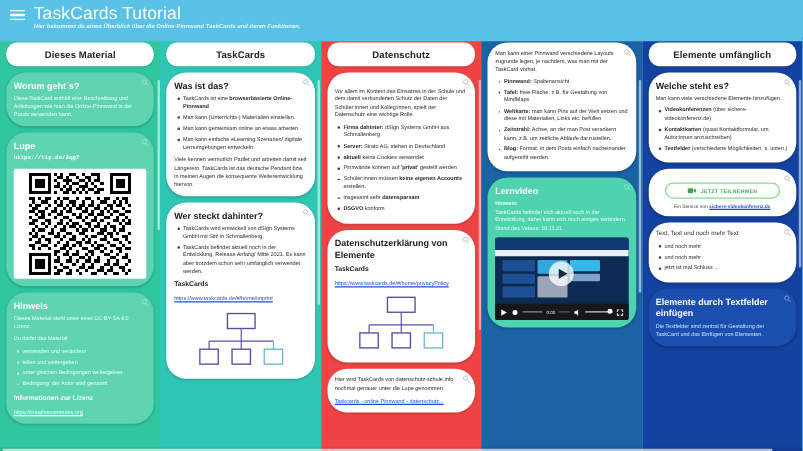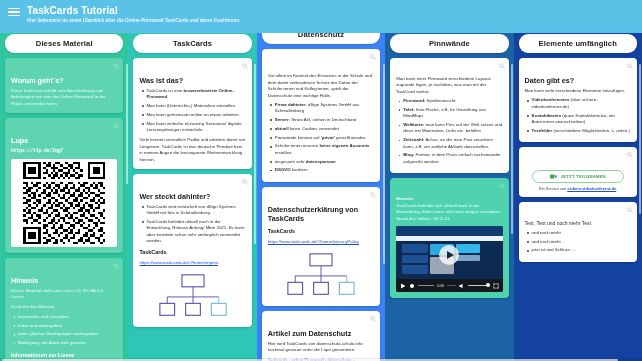--- a/index.html
+++ b/index.html
@@ -18,21 +18,21 @@
     position: relative; z-index: 5;
   }
   .burger {
     width: 12px; height: 12px; margin: 2px 7px 0 2px;
     display: flex; flex-direction: column; justify-content: center; gap: 2px;
     flex: 0 0 auto; cursor: pointer;
   }
   .burger i { display: block; height: 1.5px; background: #ffffff; border-radius: 1px; }
   .header-texts { padding-top: 1px; }
   .app-title {
-    font-size: 10px; font-weight: bold; color: #ffffff; line-height: 11px;
+    font-size: 14px; font-weight: normal; color: #ffffff; line-height: 11px;
     letter-spacing: .1px;
   }
   .app-sub {
     font-size: 4.6px; color: #e9f7fd; line-height: 8px;
     font-style: italic; font-weight: bold; letter-spacing: .05px;
     margin-top: 1px;
   }
 
   
   .board {
@@ -42,37 +42,37 @@
   }
   .col {
     position: relative;
     width: 128.4px; flex: 0 0 128.4px;
     padding: 4px 5px 0 5px;
     display: flex; flex-direction: column;
     overflow: hidden;
   }
   .col.c1 { background: #2fc6a0; }
   .col.c2 { background: #2fc6b5; }
-  .col.c3 { background: #3b82f6; justify-content: center; }
+  .col.c3 { background: #ef4444; }
   .col.c4 { background: #1b63a4; }
   .col.c5 { background: #1442a0; }
 
   .col-head {
     background: #ffffff; border-radius: 9px;
     text-align: center; font-size: 7.6px; font-weight: bold;
     color: #222; padding: 5px 2px; margin-bottom: 5px;
     flex: 0 0 auto; box-shadow: 0 1px 2px rgba(0,0,0,.12);
     letter-spacing: .1px;
   }
 
   .cards { display: flex; flex-direction: column; gap: 5px; }
 
   .card {
-    background: #ffffff; border-radius: 4px;
-    padding: 18px 6px 6px 6px;
+    background: #ffffff; border-radius: 16px;
+    padding: 6px 6px 6px 6px;
     box-shadow: 0 1px 2px rgba(0,0,0,.18);
     position: relative;
   }
   .card.tint-green { background: #5ed5b0; }
   .card.tint-green2 { background: #4fd3ae; }
   .card.tint-blue { background: #1a4fb0; }
 
   .card-title {
     font-size: 7.2px; font-weight: bold; color: #1a1a1a;
     line-height: 9px; padding-right: 9px; margin-bottom: 3px;
@@ -613,21 +613,21 @@
             <li><span class="b">Server:</span> Strato AG, stehen in Deutschland</li>
             <li><span class="b">aktuell</span> keine Cookies verwendet</li>
             <li>Pinnwände können auf <span class="b">'privat'</span> gestellt werden</li>
             <li>Schüler:innen müssen <span class="b">keine eigenen Accounts</span> erstellen.</li>
             <li>insgesamt sehr <span class="b">datensparsam</span></li>
             <li><span class="b">DSGVO</span> konform</li>
           </ul>
         </div>
 
         <div class="card">
-          <div class="card-title">Datenschutzerklärung von TaskCards</div>
+          <div class="card-title">Datenschutzerklärung von Elemente</div>
           <span class="zoom-ic">
             <svg viewBox="0 0 16 16">
                 <circle cx="6.5" cy="6.5" r="4.5" fill="none" stroke="#666" stroke-width="1.6"></circle>
                 <line x1="10" y1="10" x2="15" y2="15" stroke="#666" stroke-width="1.8"></line>
               </svg>
           </span>
           <div class="card-title para-sp" style="font-size:5.4px;">TaskCards</div>
           <div class="body-txt lk">https://www.taskcards.de/#/home/privacyPolicy</div>
           <svg class="sitemap" viewBox="0 0 80 50">
             <rect x="28" y="2" width="24" height="13" fill="none" stroke="#5b4ea8" stroke-width="1.2"></rect>
@@ -636,57 +636,56 @@
             <line x1="12" y1="26" x2="12" y2="33" stroke="#5b4ea8" stroke-width="1"></line>
             <line x1="40" y1="26" x2="40" y2="33" stroke="#5b4ea8" stroke-width="1"></line>
             <line x1="68" y1="26" x2="68" y2="33" stroke="#6fb7cd" stroke-width="1"></line>
             <rect x="4" y="33" width="16" height="13" fill="none" stroke="#5b4ea8" stroke-width="1.2"></rect>
             <rect x="32" y="33" width="16" height="13" fill="none" stroke="#5b4ea8" stroke-width="1.2"></rect>
             <rect x="60" y="33" width="16" height="13" fill="none" stroke="#6fb7cd" stroke-width="1.2"></rect>
           </svg>
         </div>
 
         <div class="card">
-          <div class="card-title">Artikel zum Datenschutz</div>
           <span class="zoom-ic">
             <svg viewBox="0 0 16 16">
                 <circle cx="6.5" cy="6.5" r="4.5" fill="none" stroke="#666" stroke-width="1.6"></circle>
                 <line x1="10" y1="10" x2="15" y2="15" stroke="#666" stroke-width="1.8"></line>
               </svg>
           </span>
           <div class="body-txt">Hier wird TaskCards von datenschutz-schule.info nochmal genauer unter die Lupe genommen.</div>
           <div class="body-txt lk para-sp">Taskcards - online Pinnwand - datenschutz...</div>
         </div>
 
       </div>
       <div class="vscroll" style="height:200px;"></div>
     </div>
 
     <div class="col c4">
-      <div class="col-head">Pinnwände</div>
       <div class="cards">
 
         <div class="card">
           <span class="zoom-ic">
             <svg viewBox="0 0 16 16">
                 <circle cx="6.5" cy="6.5" r="4.5" fill="none" stroke="#666" stroke-width="1.6"></circle>
                 <line x1="10" y1="10" x2="15" y2="15" stroke="#666" stroke-width="1.8"></line>
               </svg>
           </span>
           <div class="body-txt">Man kann einer Pinnwand verschiedene Layouts zugrunde legen, je nachdem, was man mit der TaskCard vorhat.</div>
           <ul class="bl">
             <li><span class="b">Pinnwand:</span> Spaltenansicht</li>
             <li><span class="b">Tafel:</span> freie Fläche, z.B. für Gestaltung von MindMaps</li>
             <li><span class="b">Weltkarte:</span> man kann Pins auf der Welt setzen und diese mit Materialien, Links etc. befüllen</li>
             <li><span class="b">Zeitstrahl:</span> Achse, an der man Post verankern kann, z.B. um zeitliche Abläufe darzustellen.</li>
             <li><span class="b">Blog:</span> Format, in dem Posts einfach nacheinander aufgereiht werden.</li>
           </ul>
         </div>
 
         <div class="card tint-green2">
+          <div class="card-title">Lernvideo</div>
           <span class="zoom-ic">
             <svg viewBox="0 0 16 16">
                 <circle cx="6.5" cy="6.5" r="4.5" fill="none" stroke="#fff" stroke-width="1.6"></circle>
                 <line x1="10" y1="10" x2="15" y2="15" stroke="#fff" stroke-width="1.8"></line>
               </svg>
           </span>
           <div class="body-txt b">Hinweis:</div>
           <div class="body-txt">TaskCards befindet sich aktuell noch in der Entwicklung, daher kann sich noch einiges verändern. Stand des Videos: 18.11.21</div>
 
           <div class="video">
@@ -726,21 +725,21 @@
 
       </div>
       <div class="vscroll" style="height:170px;"></div>
     </div>
 
     <div class="col c5">
       <div class="col-head">Elemente umfänglich</div>
       <div class="cards">
 
         <div class="card">
-          <div class="card-title">Daten gibt es?</div>
+          <div class="card-title">Welche steht es?</div>
           <span class="zoom-ic">
             <svg viewBox="0 0 16 16">
                 <circle cx="6.5" cy="6.5" r="4.5" fill="none" stroke="#666" stroke-width="1.6"></circle>
                 <line x1="10" y1="10" x2="15" y2="15" stroke="#666" stroke-width="1.8"></line>
               </svg>
           </span>
           <div class="body-txt">Man kann viele verschiedene Elemente hinzufügen.</div>
           <ul class="bl">
             <li><span class="b">Videokonferenzen</span> (über sichere-videokonferenz.de)</li>
             <li><span class="b">Kontaktkarten</span> (quasi Kontaktformular, um Autor:innen anzuschreiben)</li>
@@ -776,20 +775,30 @@
               </svg>
           </span>
           <div class="body-txt" style="font-size:5px;">Text, Text und noch mehr Text</div>
           <ul class="bl">
             <li>und noch mehr</li>
             <li>und noch mehr</li>
             <li>jetzt ist mal Schluss ...</li>
           </ul>
         </div>
 
+        <div class="card tint-blue">
+          <div class="card-title">Elemente durch Textfelder einfügen</div>
+          <span class="zoom-ic">
+            <svg viewBox="0 0 16 16">
+                <circle cx="6.5" cy="6.5" r="4.5" fill="none" stroke="#fff" stroke-width="1.6"></circle>
+                <line x1="10" y1="10" x2="15" y2="15" stroke="#fff" stroke-width="1.8"></line>
+              </svg>
+          </span>
+          <div class="body-txt">Die Textfelder sind zentral für Gestaltung der TaskCard und das Einfügen von Elementen.</div>
+        </div>
 
       </div>
       <div class="vscroll" style="height:150px;"></div>
     </div>
 
   </div>
 
   <div class="hscroll-track">
     <div class="hscroll-thumb"></div>
   </div>

